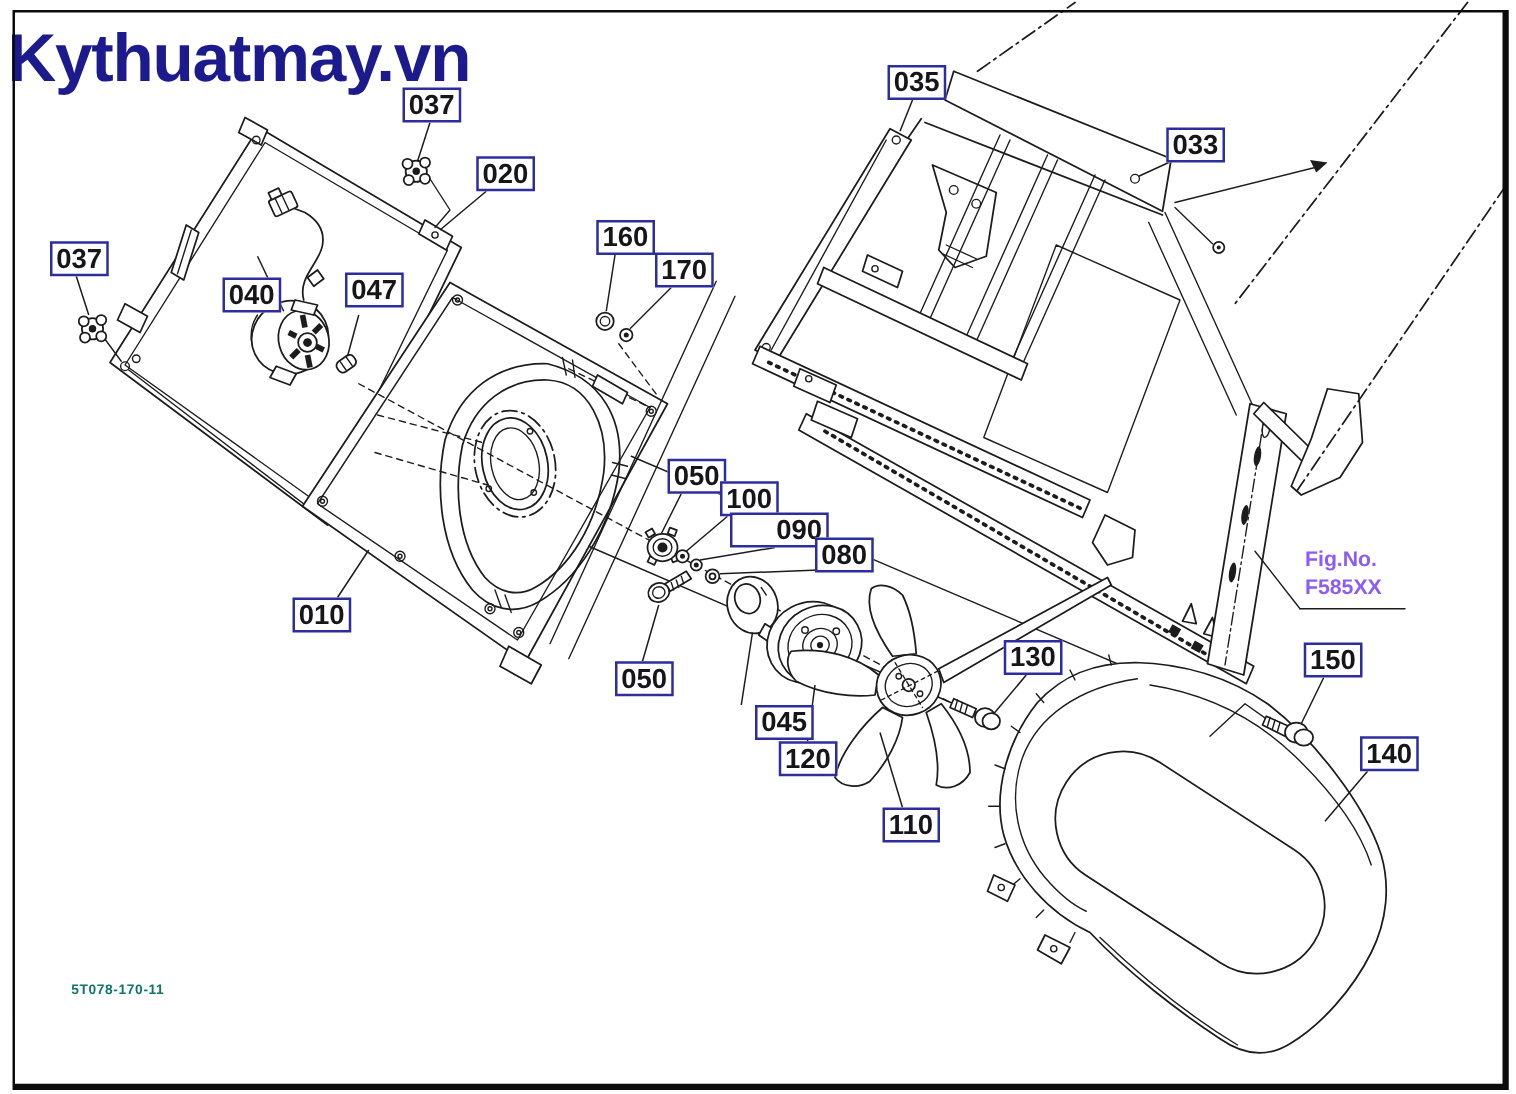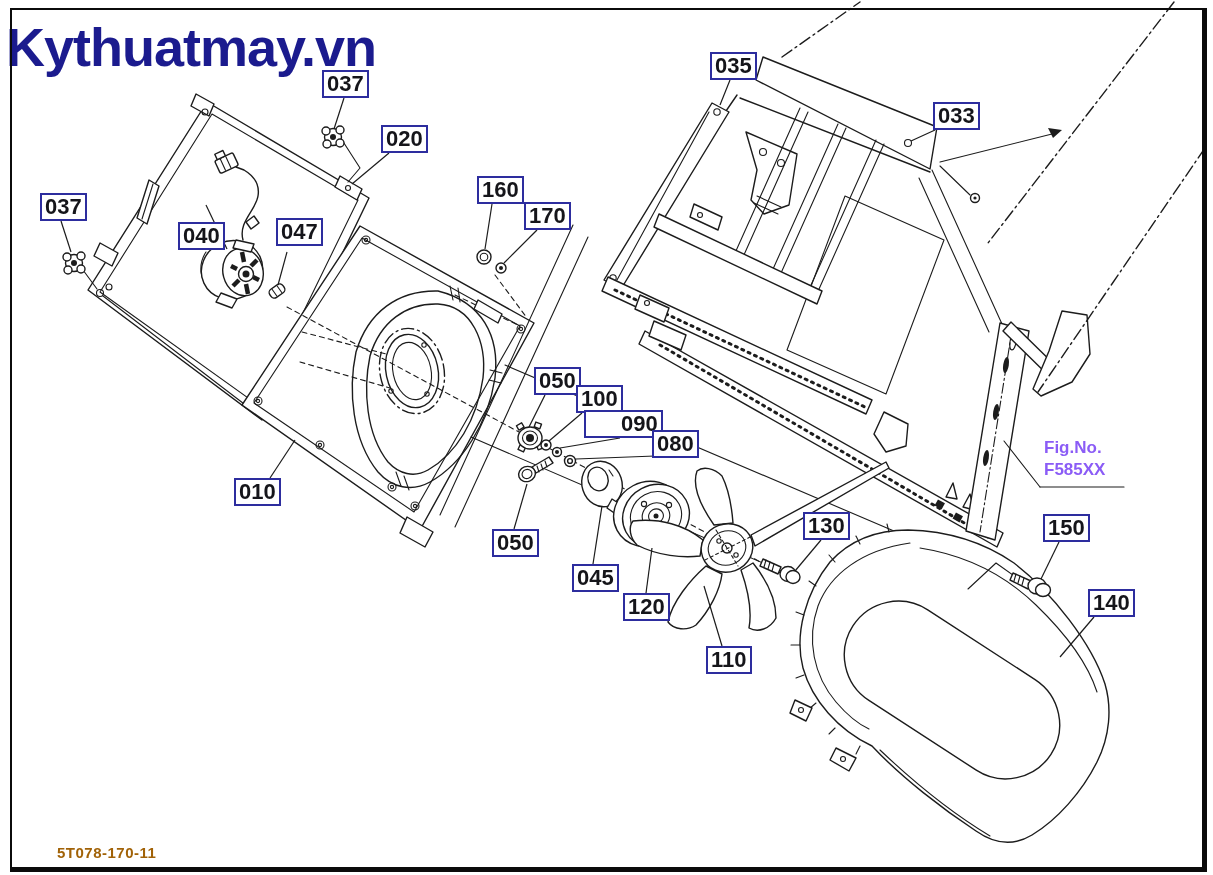--- a/index.html
+++ b/index.html
@@ -17,21 +17,21 @@
   .dk{fill:var(--line,#1c1c1c);stroke:none;}
   .dash{stroke-dasharray:5,4;}
   .phant{stroke-dasharray:12,4,2,4;}
   .hatch{stroke-dasharray:2,5;stroke-width:3;}
   .callout{position:absolute;border:2px solid var(--callout-border,#2d2d9e);
         background:#fff;color:var(--callout-text,#15151a);
         font-size:22px;line-height:24px;font-weight:600;padding:0 3px;
         letter-spacing:0;white-space:nowrap;cursor:pointer;}
   #fig-no{position:absolute;left:1044px;top:437px;color:#8b5cf6;font-size:17px;
         line-height:22px;font-weight:600;}
-  #drawing-number{position:absolute;left:57px;top:844px;color:#a16207;font-size:15px;
+  #drawing-number{position:absolute;left:57px;top:786px;color:#0f766e;font-size:11px;
         font-weight:700;letter-spacing:.5px;}
 </style>
 </head>
 <body>
 
 <div id="page" style="--logo: #1b1b8e; --callout-border: #2d2d9e; --callout-text: #15151a; --line: #1c1c1c;">
 
   <svg id="art" width="1213" height="875" viewBox="0 0 1213 875">
 
     <g>
@@ -378,21 +378,21 @@
       <div class="callout" style="left: 477px; top: 176px;">160</div>
       <div class="callout" style="left: 524px; top: 202px;">170</div>
       <div class="callout" style="left: 710px; top: 52px;">035</div>
       <div class="callout" style="left: 933px; top: 102px;">033</div>
       <div class="callout" style="left: 234px; top: 478px;">010</div>
       <div class="callout" style="left: 534px; top: 367px;">050</div>
       <div class="callout" style="left: 576px; top: 385px;">100</div>
       <div class="callout" style="left: 584px; top: 410px; padding-left: 35px;">090</div>
       <div class="callout" style="left: 652px; top: 430px;">080</div>
       <div class="callout" style="left: 492px; top: 529px;">050</div>
-      <div class="callout" style="left: 572px; top: 564px;">045</div>
+      <div class="callout" style="left: 604px; top: 564px;">045</div>
       <div class="callout" style="left: 623px; top: 593px; text-align: center;">120</div>
       <div class="callout" style="left: 706px; top: 646px;">110</div>
       <div class="callout" style="left: 803px; top: 512px;">130</div>
       <div class="callout" style="left: 1043px; top: 514px;">150</div>
       <div class="callout" style="left: 1088px; top: 589px;">140</div>
     </div>
 
   <div id="border-frame"></div>
 </div>
 

